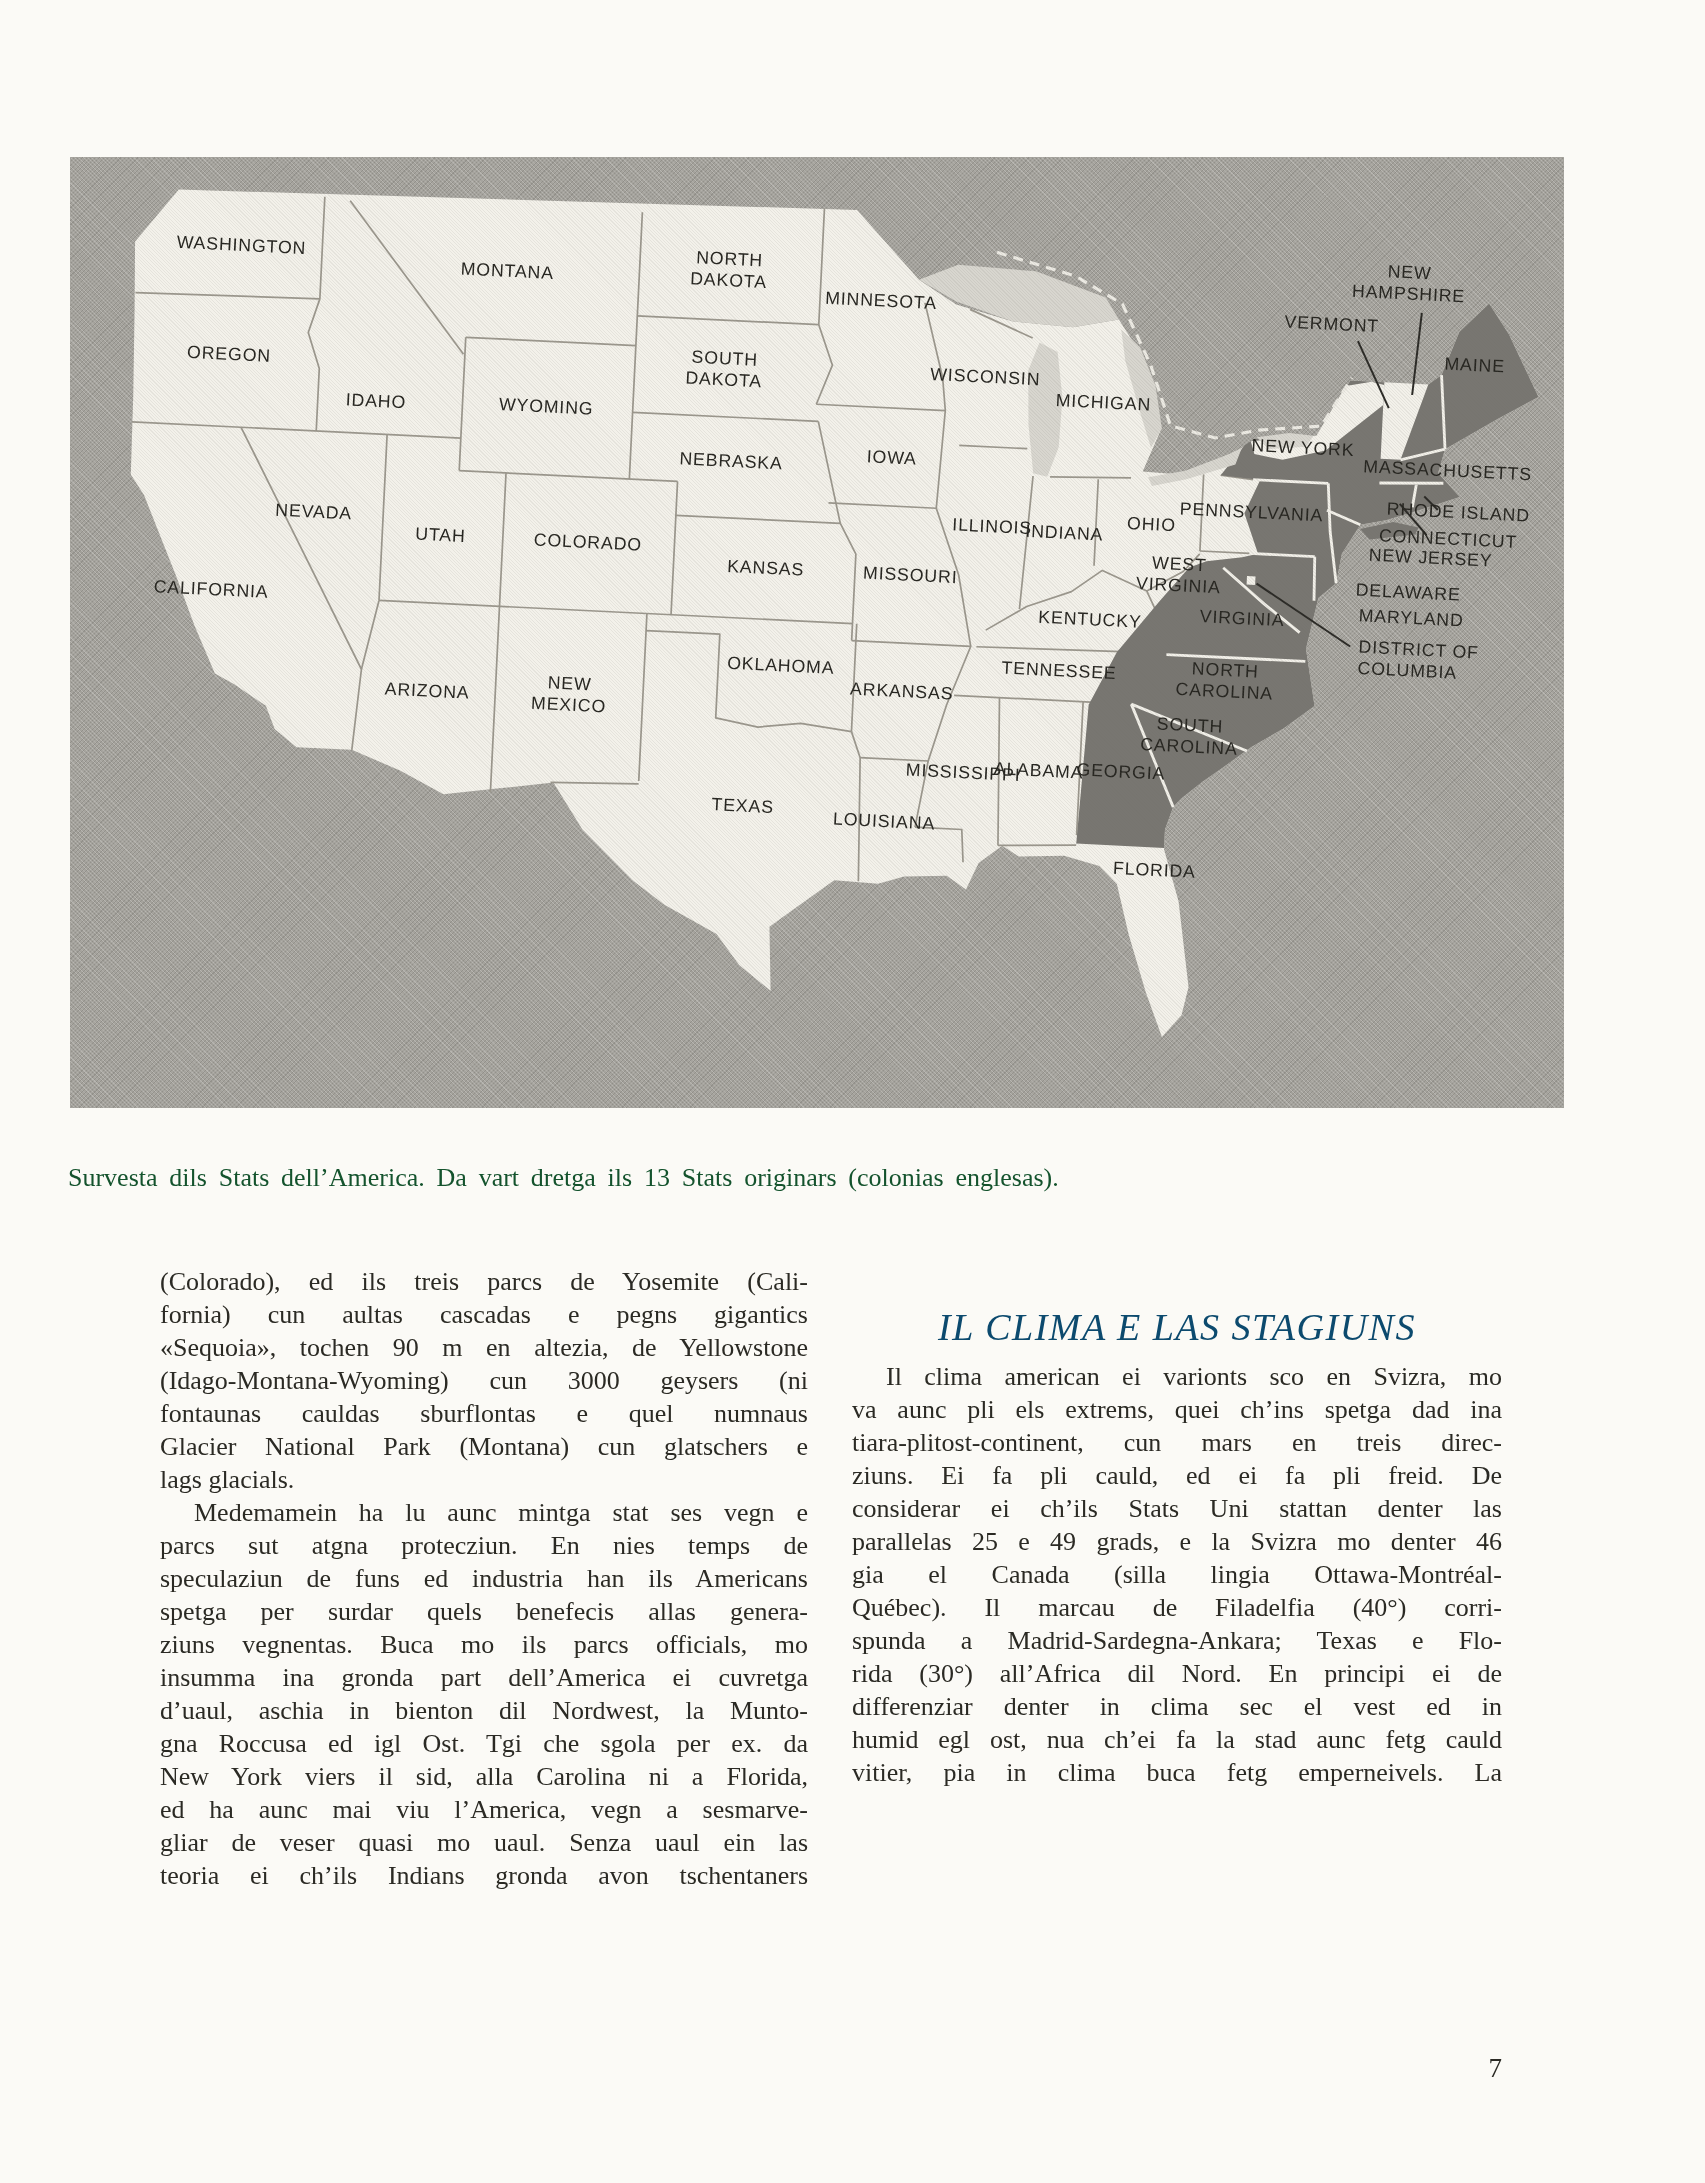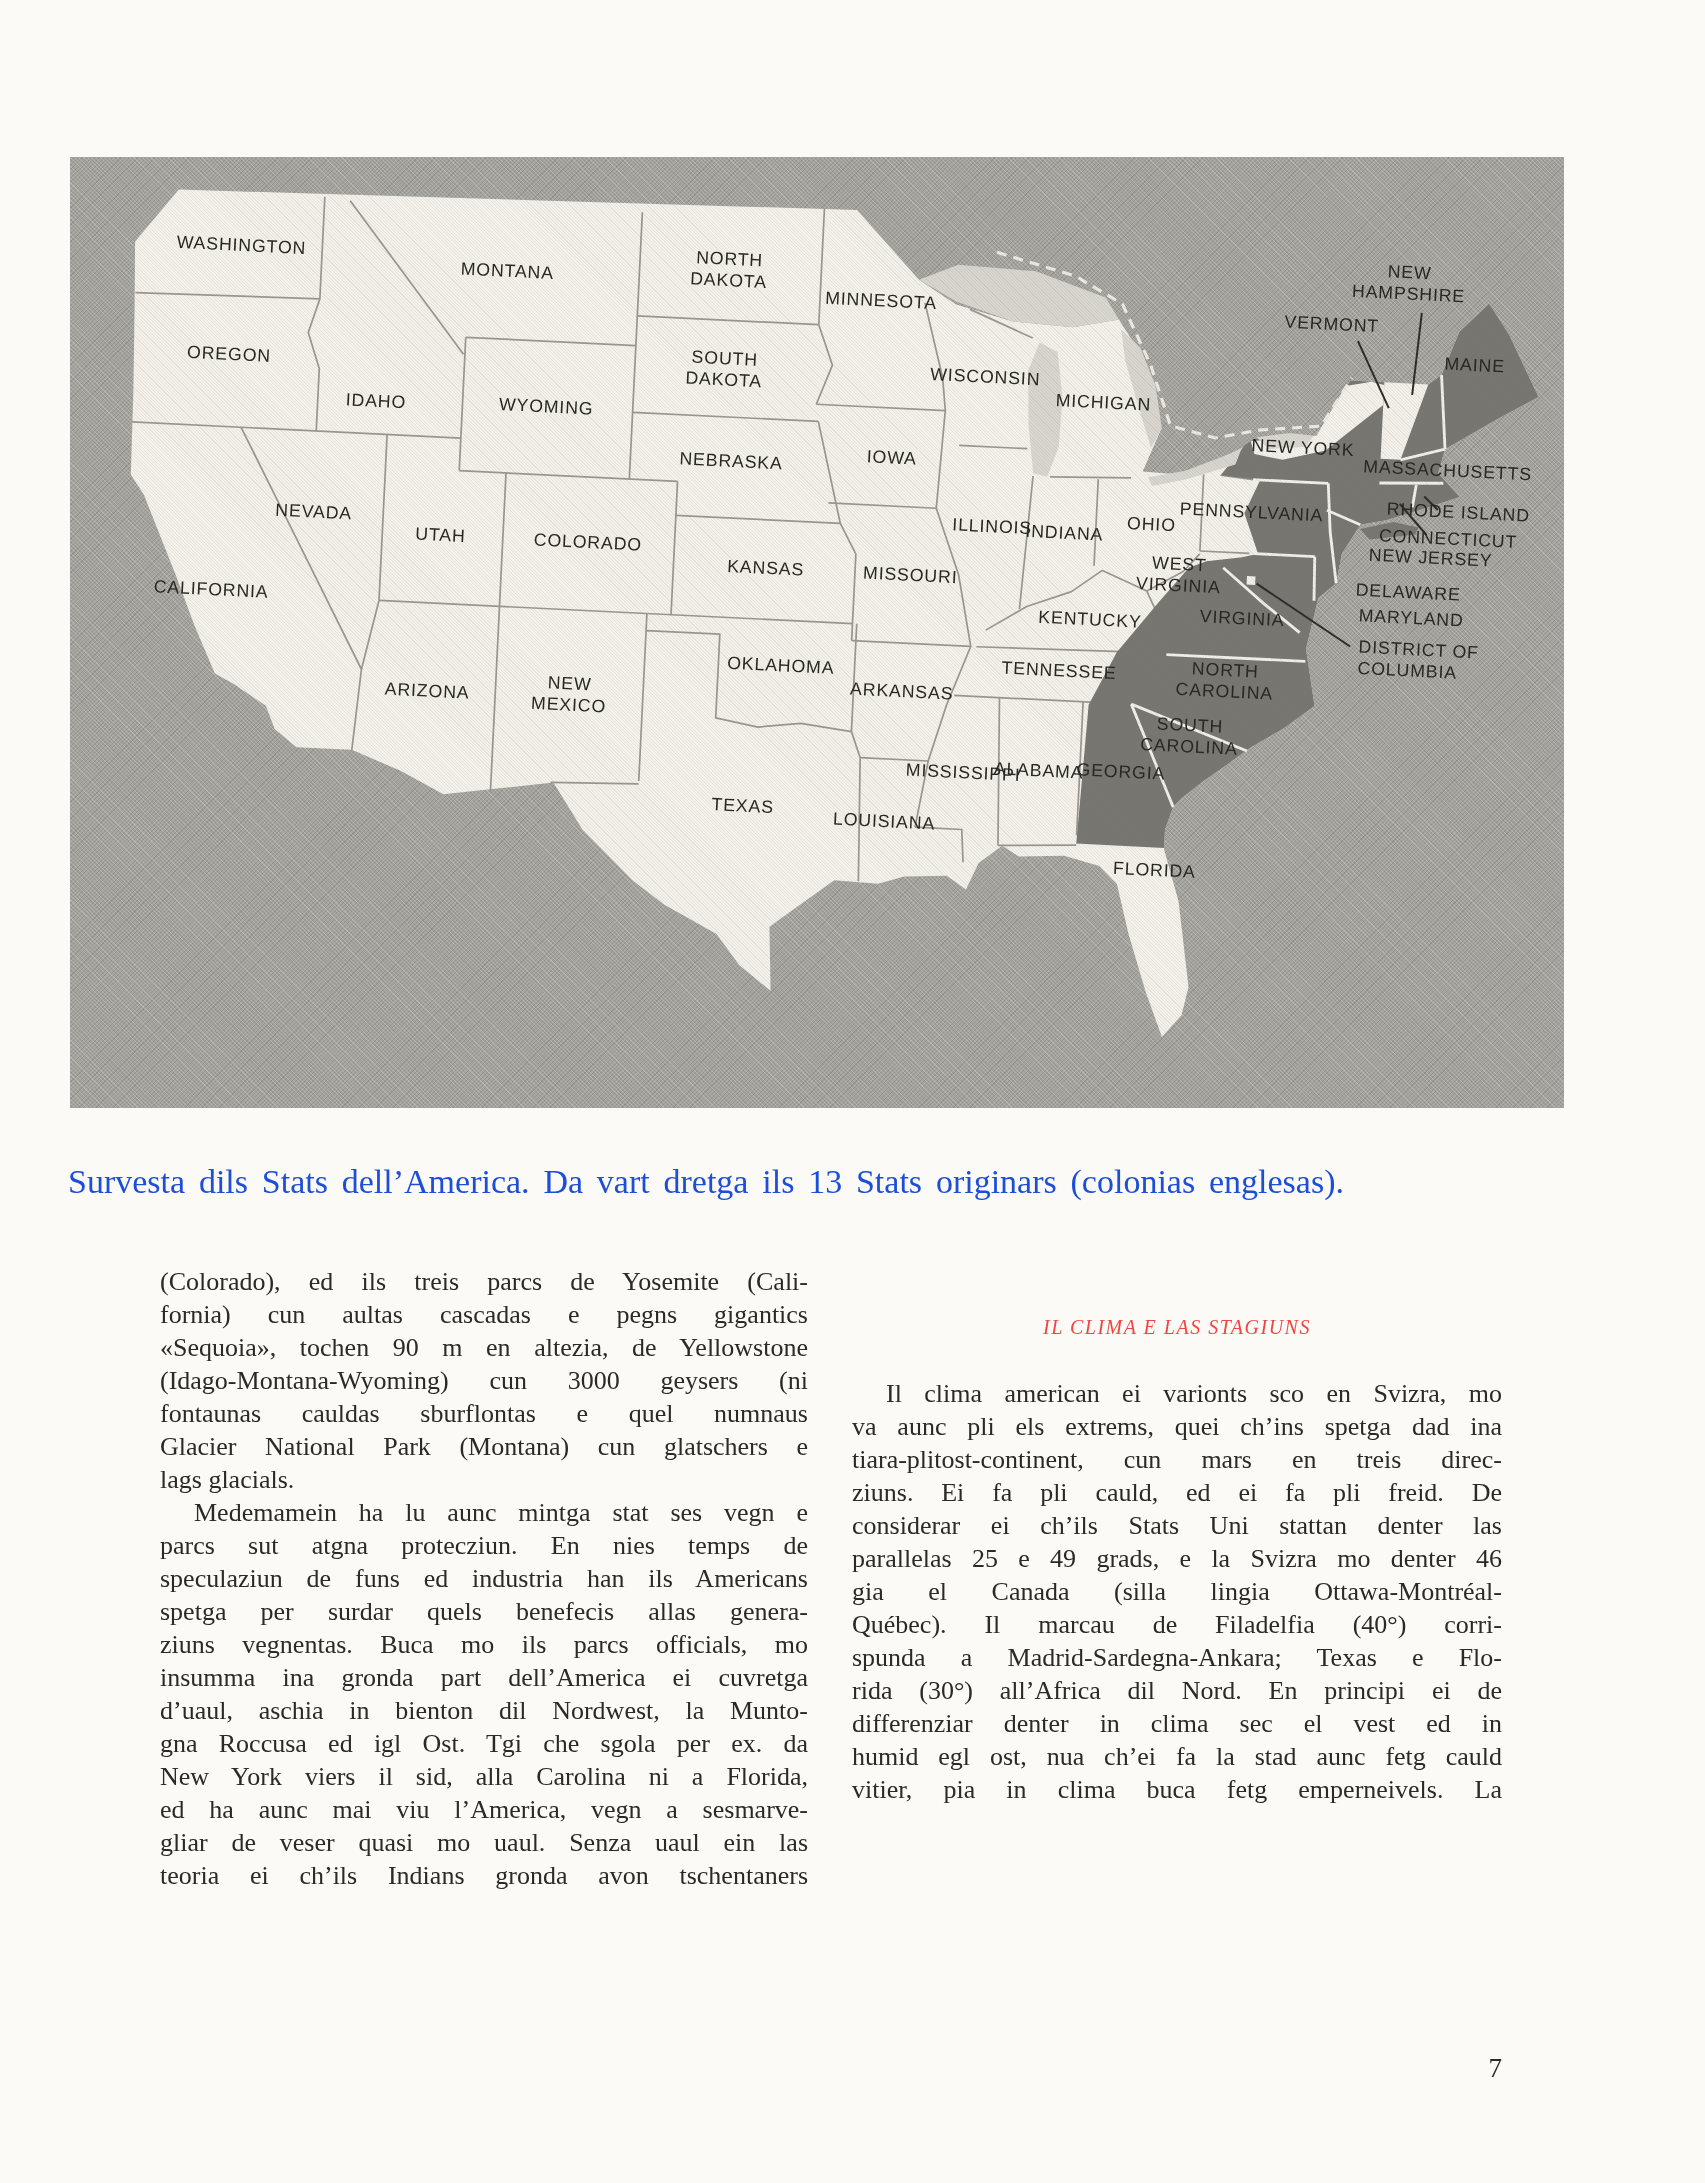--- a/index.html
+++ b/index.html
@@ -17,30 +17,30 @@
   .land{fill:#f3f1ea;}
   .dark{fill:#787671;}
   .lk{fill:#d8d6cf;}
   .bl{stroke:#9b978d;stroke-width:1.2;fill:none;stroke-linejoin:round;}
   .bw{stroke:#f2f0e9;stroke-width:2;fill:none;stroke-linejoin:round;}
   .ldr{stroke:#2a2925;stroke-width:1.4;}
   .dash{stroke:#eceae3;stroke-width:2.2;fill:none;stroke-dasharray:7 5;}
   .photo text{font-family:"Liberation Sans",sans-serif;font-size:12.5px;fill:#262520;letter-spacing:.6px;}
   
   .caption{position:absolute;left:68px;top:1163px;width:1450px;
-           font-size:34px;color:#1d4ed8;word-spacing:5.3px;}
+           font-size:26px;color:#14532d;word-spacing:5.3px;}
   
   .col{position:absolute;top:1265px;font-size:26px;line-height:33px;color:#2b2a24;}
   .col-left{left:160px;width:648px;}
   .col-right{left:852px;width:650px;}
   .line{text-align:justify;text-align-last:justify;}
   .line.end{text-align-last:auto;}
   .line.ind{text-indent:34px;}
-  .colhead{margin-top:44px;margin-bottom:32px;text-align:center;
-           font-style:italic;font-size:20px;letter-spacing:1.5px;line-height:36px;color:#ef4444;}
+  .colhead{margin-top:44px;margin-bottom:15px;text-align:center;
+           font-style:italic;font-size:38px;letter-spacing:1.5px;line-height:36px;color:#0c4a6e;}
   .pageno{position:absolute;left:852px;top:2053px;width:650px;
           text-align:right;font-size:27px;color:#2b2a24;}
 </style>
 </head>
 <body>
 
 <div class="page">
 
   <div class="photo">
     <svg viewBox="0 0 1000 636" preserveAspectRatio="none">

